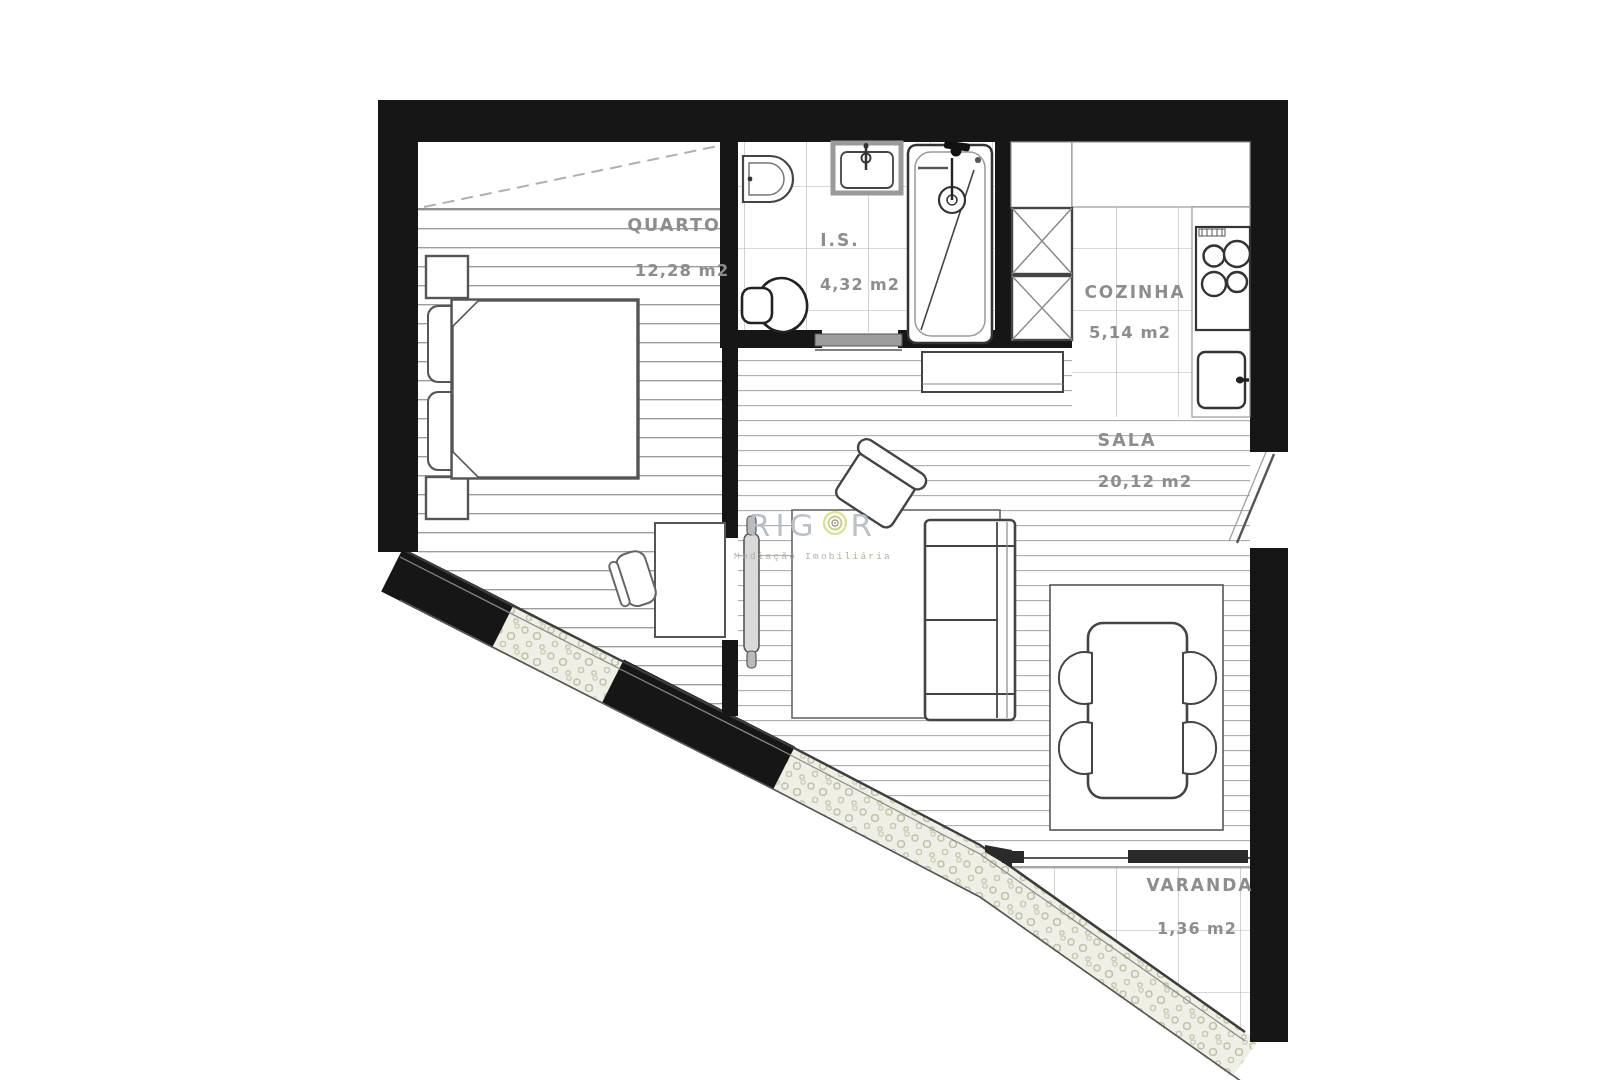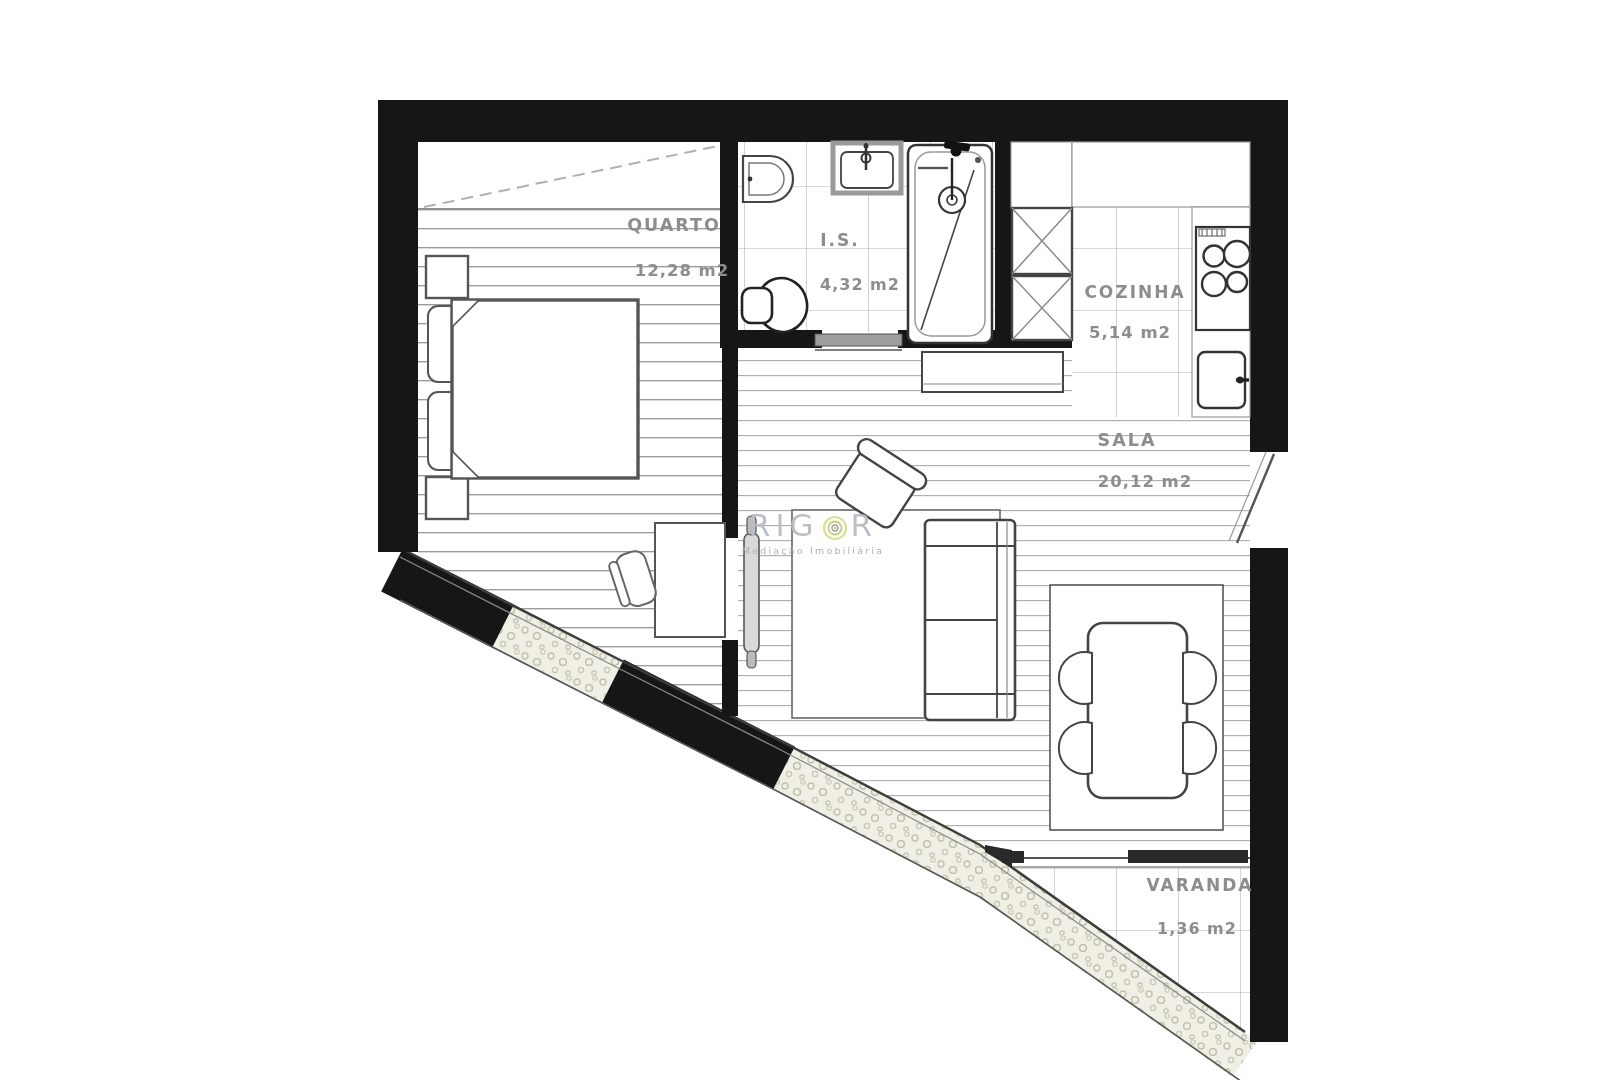--- a/index.html
+++ b/index.html
@@ -2,24 +2,24 @@
 <html><head>
 <meta charset="utf-8">
 <style>
   html,body{margin:0;padding:0;background:#ffffff;}
   .canvas{position:relative;width:1485px;height:1080px;background:#ffffff;overflow:hidden;
           font-family:"DejaVu Sans", sans-serif;}
   .plan-svg{position:absolute;left:0;top:0;}
   .room-label{font-family:"DejaVu Sans", sans-serif;font-weight:700;letter-spacing:2px;}
   .room-area{font-family:"DejaVu Sans", sans-serif;font-weight:700;letter-spacing:1px;}
   .watermark{position:absolute;left:733px;top:510px;width:160px;text-align:center;opacity:.95;}
-  .wm-brand{display:flex;justify-content:center;align-items:flex-end;gap:2px;
+  .wm-brand{display:flex;justify-content:center;align-items:flex-start;gap:2px;
             font-size:31px;font-weight:400;letter-spacing:5px;color:#b8bdc6;line-height:1;}
   .wm-rings{display:inline-block;margin:0 1px;}
-  .wm-tagline{margin-top:4px;font-size:9.5px;letter-spacing:2.2px;color:#a9b2a0;}
+  .wm-tagline{margin-top:10px;font-size:9.5px;letter-spacing:2.2px;color:#a9b2a0;font-family:Liberation Mono, monospace;}
 </style>
 </head>
 <body>
 
 <div class="canvas">
 
 <svg class="plan-svg" width="1619" height="1080" viewBox="0 0 1619 1080">
   <defs>
     <pattern id="plankQ" width="20" height="19" patternUnits="userSpaceOnUse">
       <rect width="20" height="19" fill="#ffffff"></rect>

